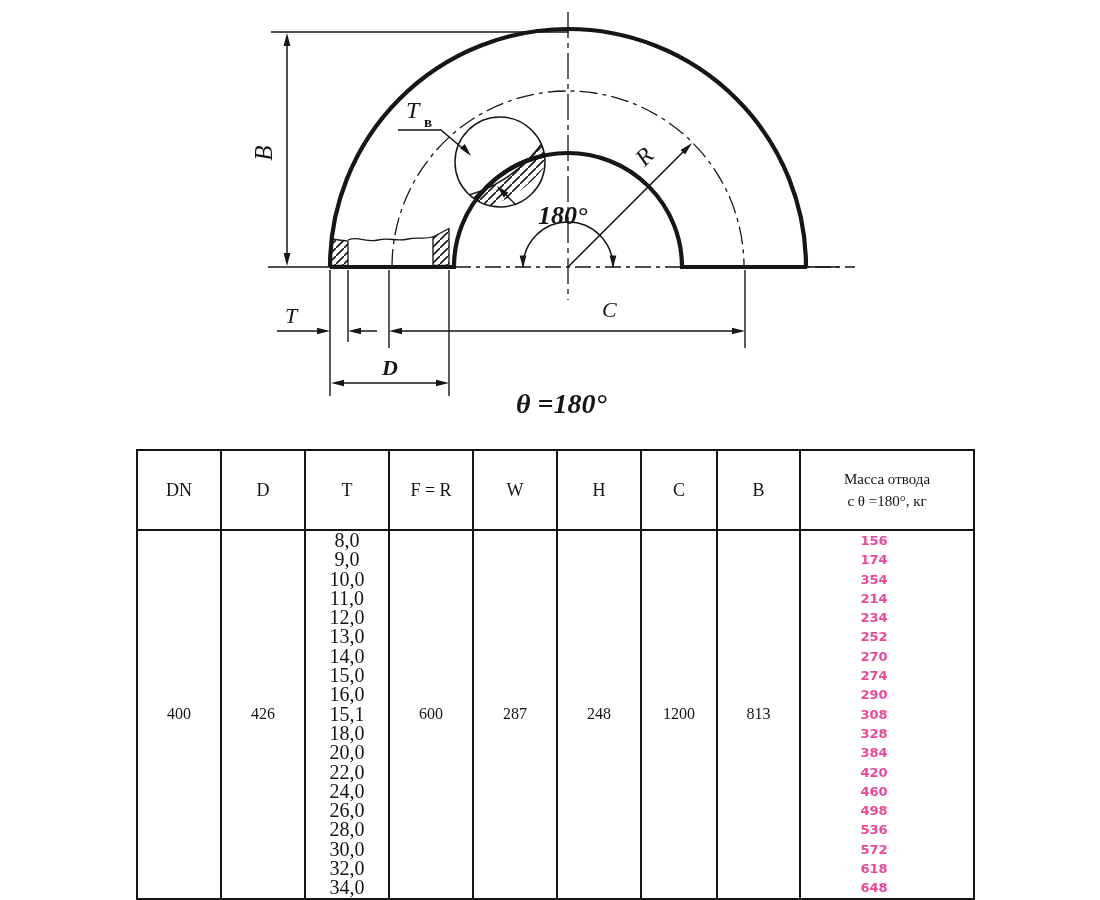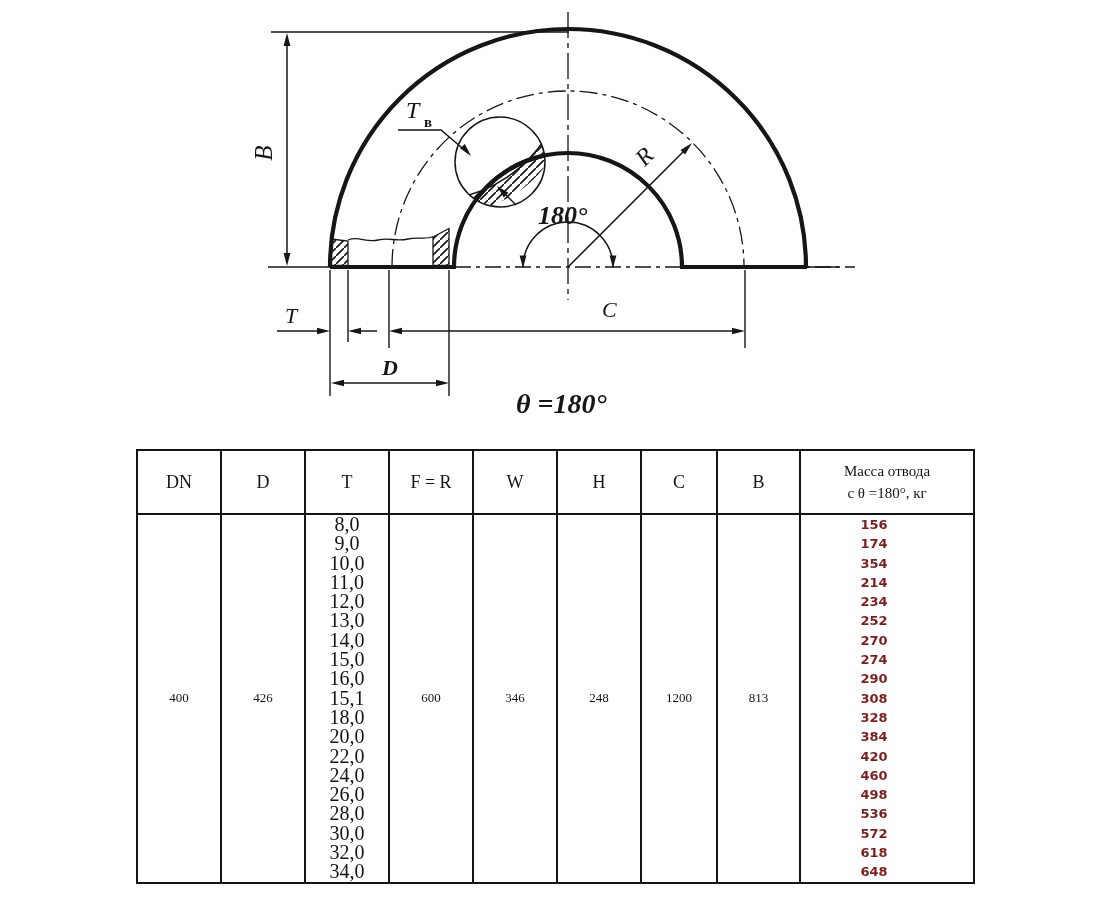--- a/index.html
+++ b/index.html
@@ -11,29 +11,29 @@
   .drawing{position:absolute;left:0;top:0;width:1100px;height:445px;}
   svg text{fill:#161616;}
   .lbl{font-family:"Liberation Serif", serif;font-style:italic;}
   
   .table-wrap{position:absolute;left:136px;top:449px;}
   table.dim{border-collapse:collapse;table-layout:fixed;width:837px;}
   table.dim th, table.dim td{
     border:2px solid #141414;text-align:center;vertical-align:middle;
     padding:0;font-weight:normal;
   }
-  thead tr{height:64px;}
+  thead tr{height:80px;}
   tbody tr{height:368px;}
   th{font-size:18px;}
   .mass-h div{font-size:15px;line-height:22px;}
-  td.num{font-size:13px;border-radius:20px;}
+  td.num{font-size:16px;border-radius:20px;}
   .stack{font-size:20px;line-height:19.3px;}
   .stack.mass{
     font-family:"DejaVu Sans", sans-serif;font-weight:bold;font-size:13px;
-    color:#7f1d1d;padding-right:26px;
+    color:#ec4899;padding-right:26px;
   }
 </style>
 </head>
 <body>
 
 <div class="drawing">
 <svg width="1100" height="445" viewBox="0 0 1100 445" xmlns="http://www.w3.org/2000/svg">
   <defs>
     <pattern id="hatch" patternUnits="userSpaceOnUse" width="8" height="8">
       <path d="M0,8 L8,0" stroke="#161616" stroke-width="1.6"></path>
@@ -187,21 +187,21 @@
               <div>22,0</div>
               <div>24,0</div>
               <div>26,0</div>
               <div>28,0</div>
               <div>30,0</div>
               <div>32,0</div>
               <div>34,0</div>
             </div>
         </td>
         <td class="num">600</td>
-        <td class="num">346</td>
+        <td class="num">287</td>
         <td class="num">248</td>
         <td class="num">1200</td>
         <td class="num">813</td>
         <td>
           <div class="stack mass">
               <div>156</div>
               <div>174</div>
               <div>354</div>
               <div>214</div>
               <div>234</div>

